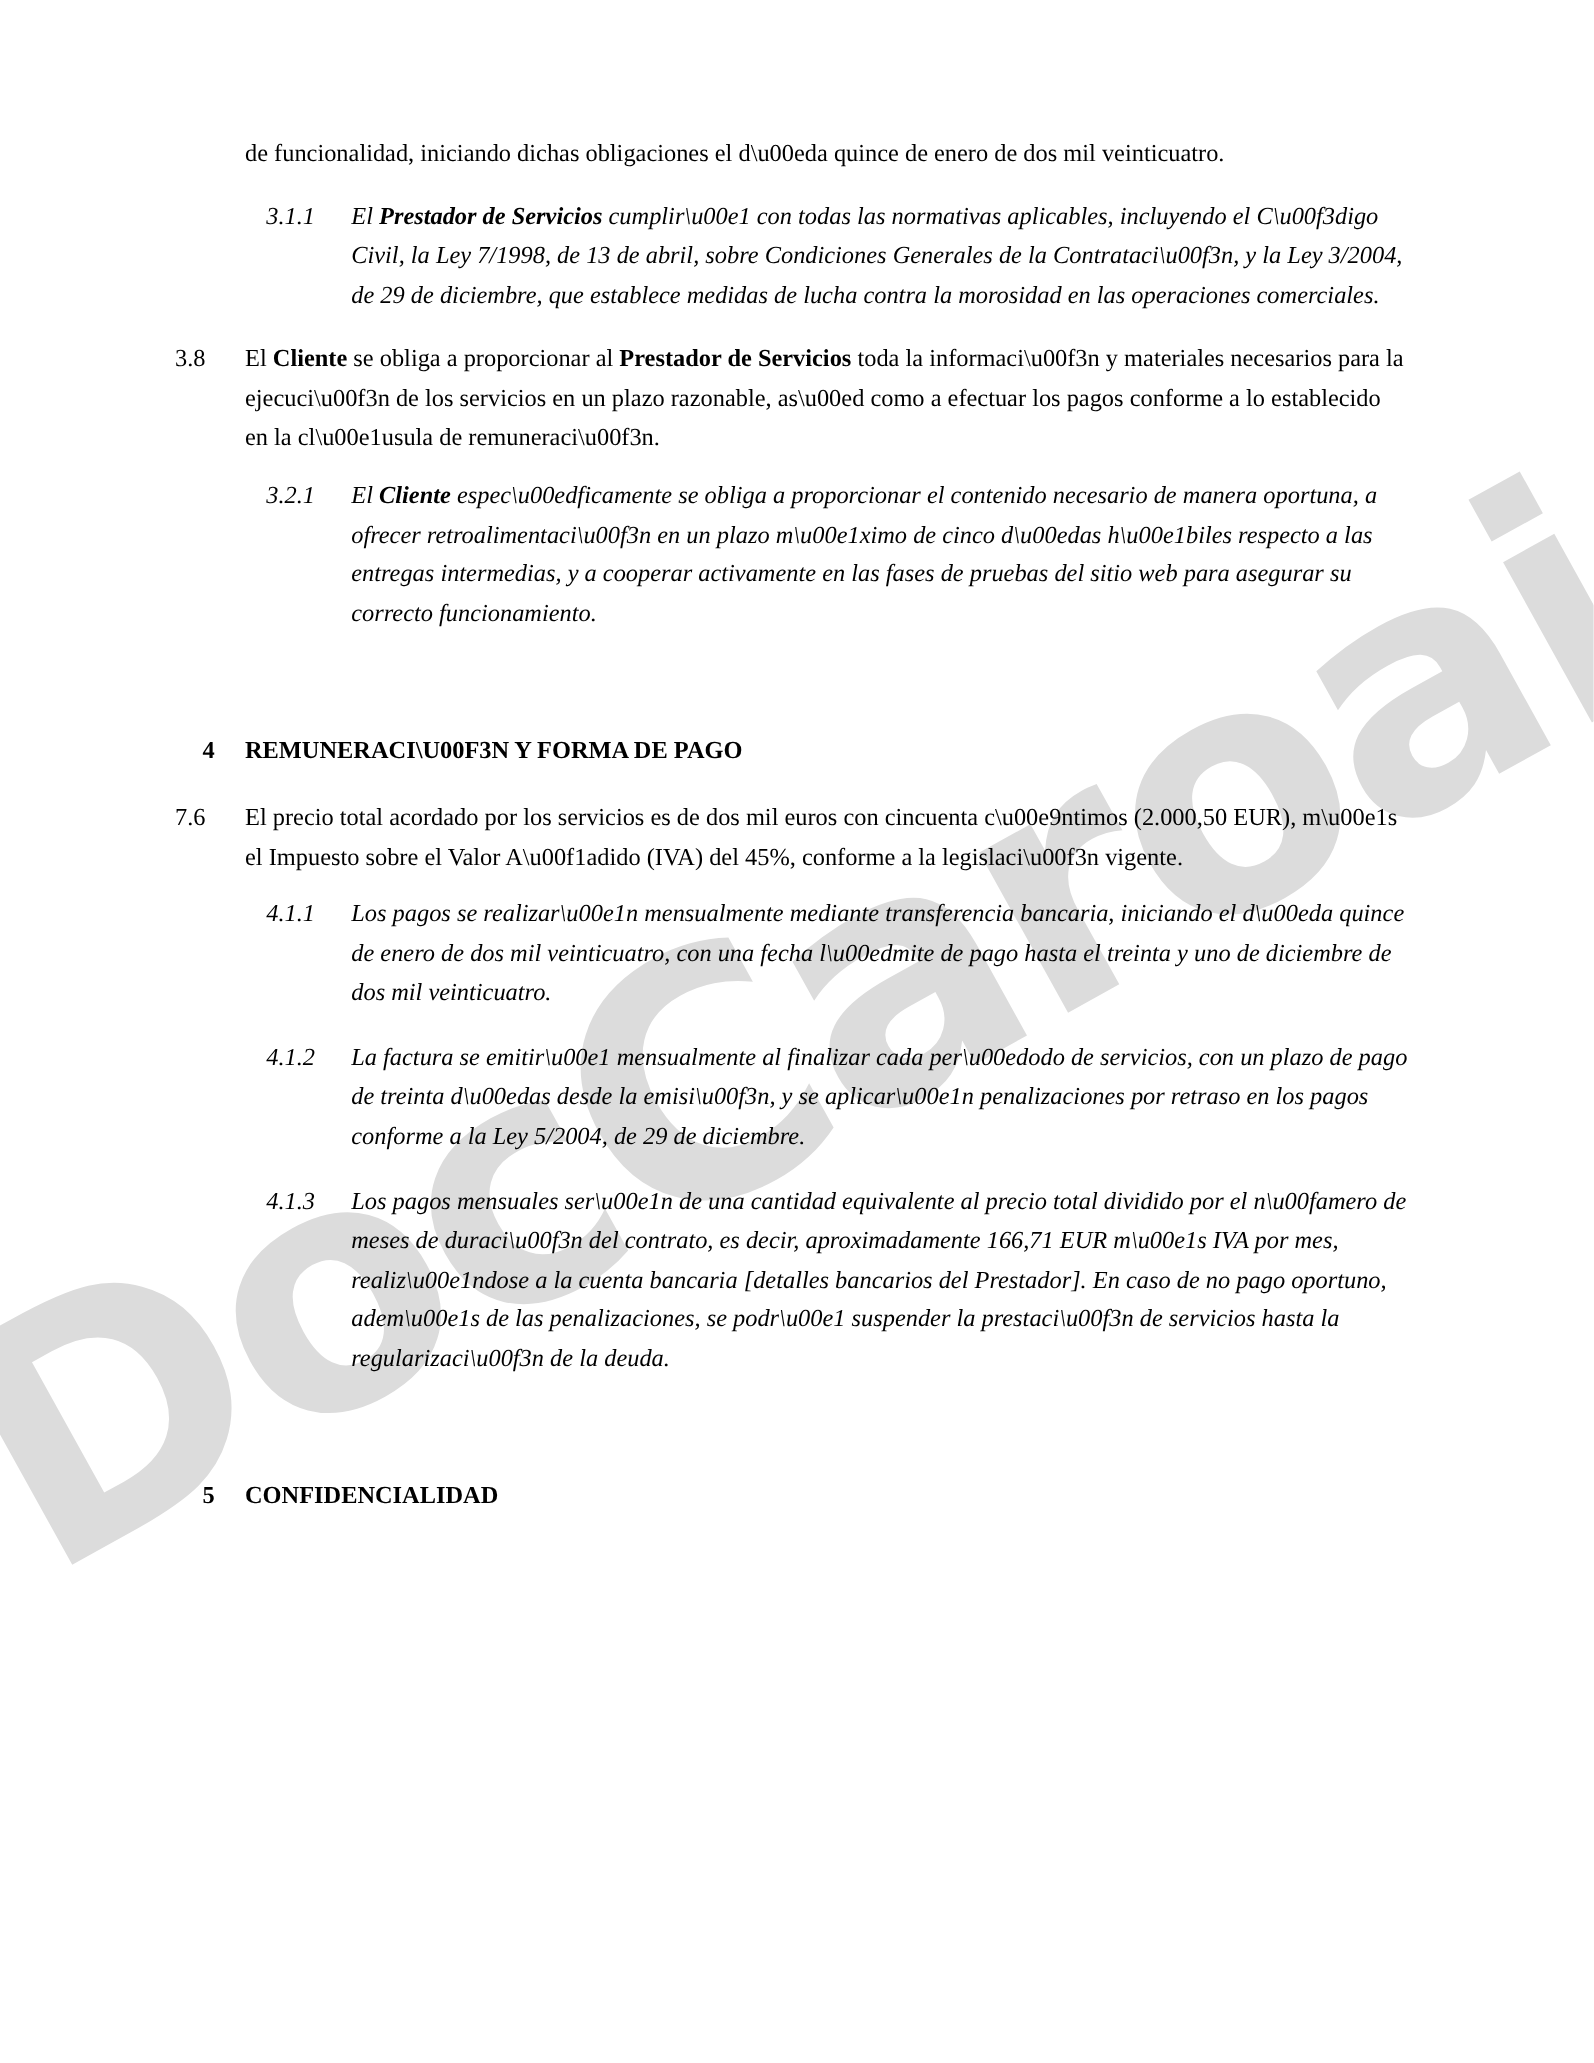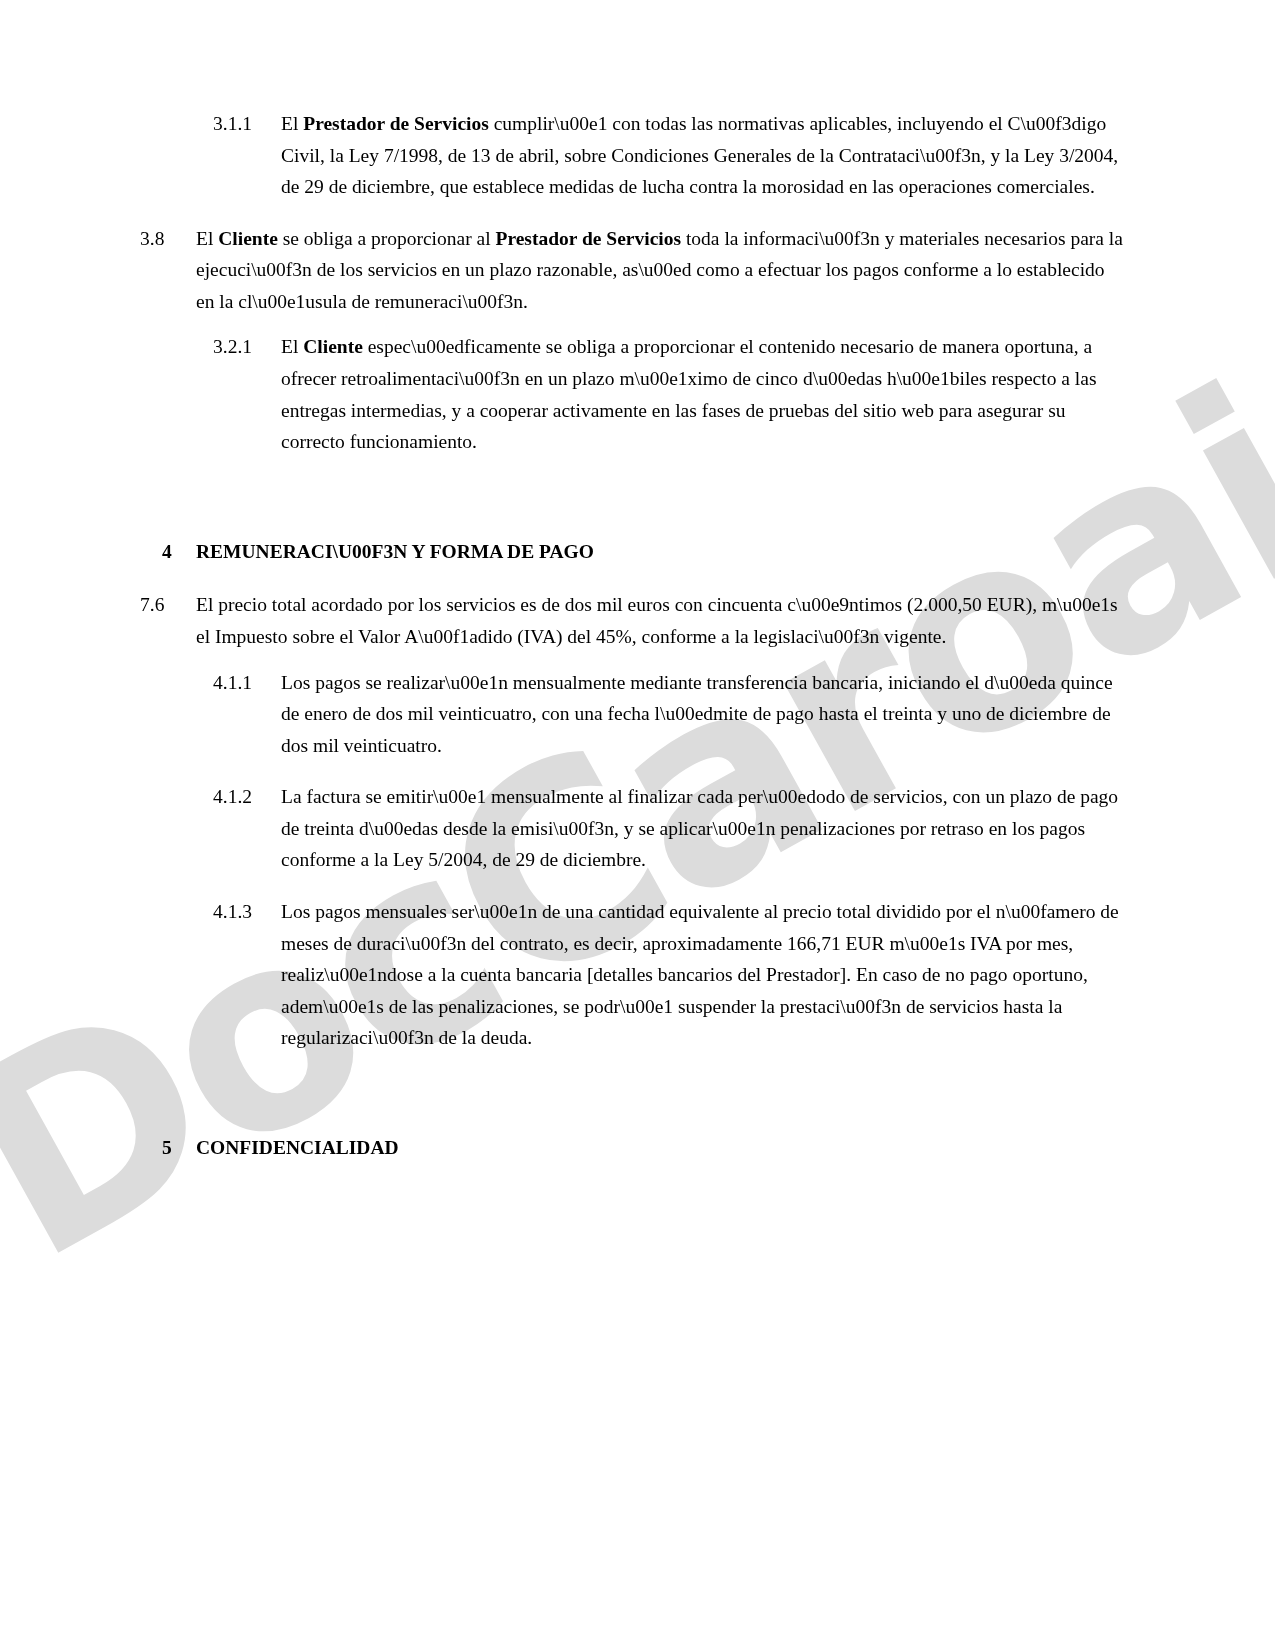--- a/index.html
+++ b/index.html
@@ -73,21 +73,21 @@
 
   .body-text {
     flex: 1 1 auto;
   }
 
   
   .lvl2 { margin-left: 0px; }
   .lvl2 > .num { width: 56px; }
 
   
-  .lvl3 { margin-left: 73px; }
+  .lvl3 { margin-left: 73px; font-style: italic; }
   .lvl3 > .num { width: 68px; }
   .lvl3 { margin-bottom: 20px; }
 
   
   .heading {
     display: flex;
     align-items: flex-start;
     font-size: 19.5px;
     font-weight: 700;
     line-height: 1.62;
@@ -105,20 +105,23 @@
 <body>
 
 <div class="page">
 
   <div class="watermark-layer">
     <div class="watermark-text">DocCaroai</div>
   </div>
 
   <div class="content">
 
+    <p class="para cont">
+      <span class="body-text">de funcionalidad, iniciando dichas obligaciones el d\u00eda quince de enero de dos mil veinticuatro.</span>
+    </p>
 
     <p class="para lvl3">
       <span class="num">3.1.1</span>
       <span class="body-text"><span>El </span><b>Prestador de Servicios</b><span> cumplir\u00e1 con todas las normativas aplicables, incluyendo el C\u00f3digo Civil, la Ley 7/1998, de 13 de abril, sobre Condiciones Generales de la Contrataci\u00f3n, y la Ley 3/2004, de 29 de diciembre, que establece medidas de lucha contra la morosidad en las operaciones comerciales.</span></span>
     </p>
 
     <p class="para lvl2">
       <span class="num">3.8</span>
       <span class="body-text"><span>El </span><b>Cliente</b><span> se obliga a proporcionar al </span><b>Prestador de Servicios</b><span> toda la informaci\u00f3n y materiales necesarios para la ejecuci\u00f3n de los servicios en un plazo razonable, as\u00ed como a efectuar los pagos conforme a lo establecido en la cl\u00e1usula de remuneraci\u00f3n.</span></span>
     </p>

